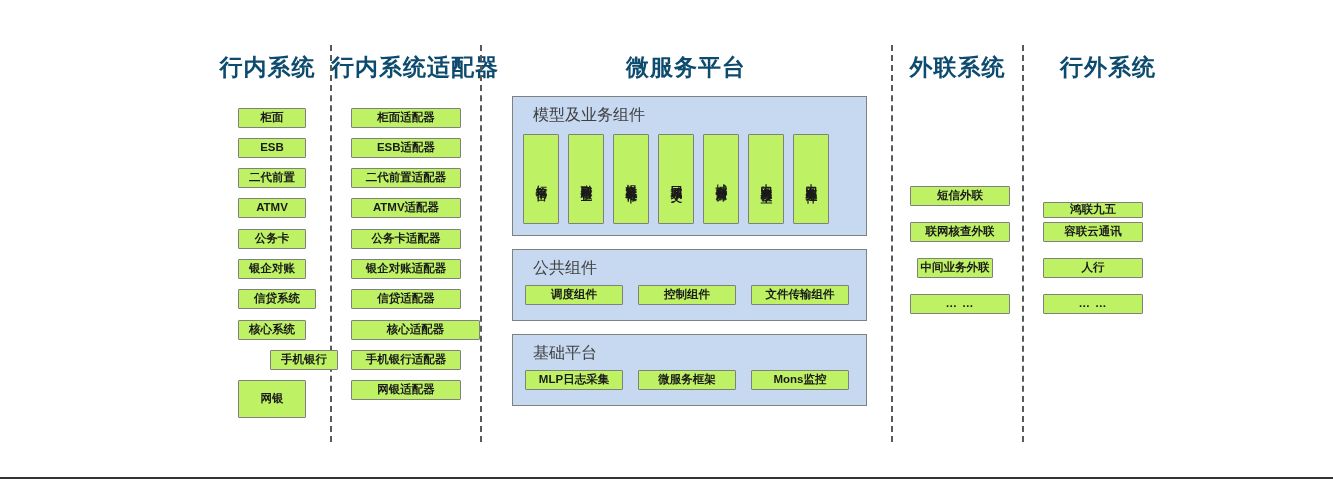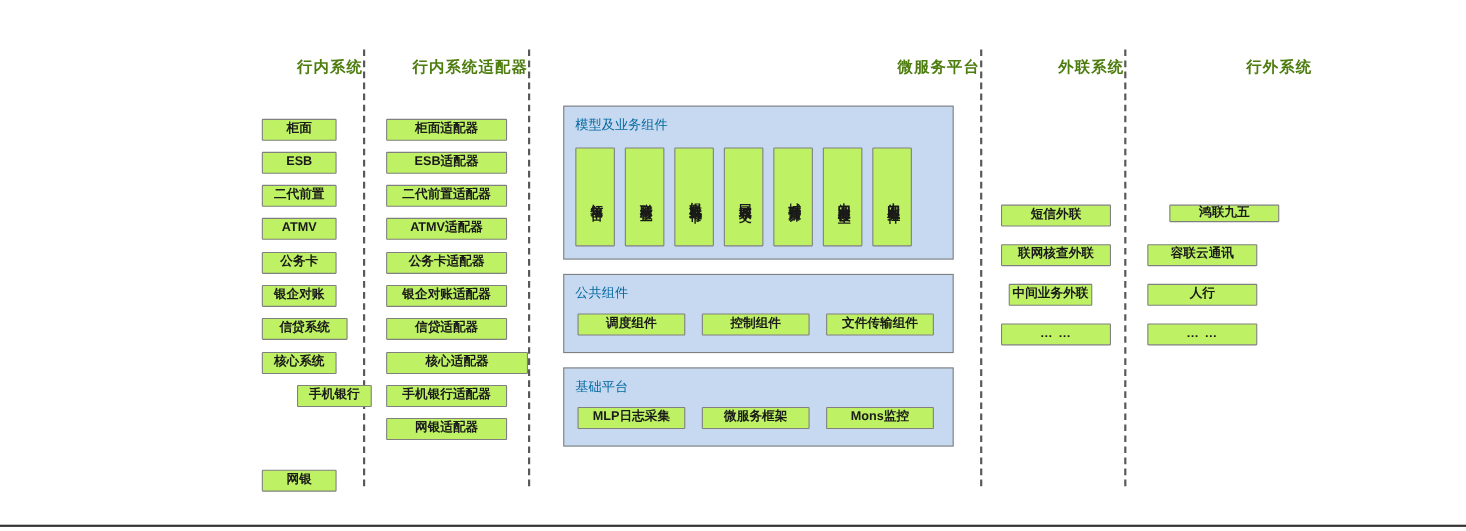--- a/index.html
+++ b/index.html
@@ -15,24 +15,24 @@
     position: relative;
     width: 1333px;
     height: 483px;
     background: #ffffff;
     overflow: hidden;
   }
 
   
   .col-title {
     position: absolute;
-    text-align: right;
-    font-size: 14px;
+    text-align: center;
+    font-size: 23px;
     font-weight: bold;
-    color: #4d7c0f;
+    color: #0c4a6e;
     letter-spacing: 1px;
     white-space: nowrap;
   }
 
   
   .vsep {
     position: absolute;
     width: 0;
     border-left: 2px dashed #595959;
   }
@@ -67,24 +67,24 @@
 
   
   .panel {
     position: absolute;
     box-sizing: border-box;
     background: #c6d9f0;
     border: 1px solid #808080;
   }
   .panel-title {
     position: absolute;
-    left: 10px;
+    left: 20px;
     top: 8px;
-    font-size: 12px;
-    color: #0369a1;
+    font-size: 16px;
+    color: #404040;
     font-weight: normal;
     white-space: nowrap;
   }
 
   
   .page-rule {
     position: absolute;
     left: 0;
     width: 1333px;
     height: 0;
@@ -109,21 +109,21 @@
 
   <div class="node" style="left:238px; top:108px; width:68px; height:20px;">柜面</div>
   <div class="node" style="left:238px; top:138px; width:68px; height:20px;">ESB</div>
   <div class="node" style="left:238px; top:168px; width:68px; height:20px;">二代前置</div>
   <div class="node" style="left:238px; top:198px; width:68px; height:20px;">ATMV</div>
   <div class="node" style="left:238px; top:229px; width:68px; height:20px;">公务卡</div>
   <div class="node" style="left:238px; top:259px; width:68px; height:20px;">银企对账</div>
   <div class="node" style="left:238px; top:289px; width:78px; height:20px;">信贷系统</div>
   <div class="node" style="left:238px; top:320px; width:68px; height:20px;">核心系统</div>
   <div class="node" style="left:238px; top:350px; width:68px; height:20px;margin-left:32px;">手机银行</div>
-  <div class="node" style="left:238px; top:380px; width:68px; height:20px;margin-top:47px;">网银</div>
+  <div class="node" style="left:238px; top:380px; width:68px; height:38px;">网银</div>
 
   <div class="node" style="left:351px; top:108px; width:110px; height:20px;">柜面适配器</div>
   <div class="node" style="left:351px; top:138px; width:110px; height:20px;">ESB适配器</div>
   <div class="node" style="left:351px; top:168px; width:110px; height:20px;">二代前置适配器</div>
   <div class="node" style="left:351px; top:198px; width:110px; height:20px;">ATMV适配器</div>
   <div class="node" style="left:351px; top:229px; width:110px; height:20px;">公务卡适配器</div>
   <div class="node" style="left:351px; top:259px; width:110px; height:20px;">银企对账适配器</div>
   <div class="node" style="left:351px; top:289px; width:110px; height:20px;">信贷适配器</div>
   <div class="node" style="left:351px; top:320px; width:129px; height:20px;">核心适配器</div>
   <div class="node" style="left:351px; top:350px; width:110px; height:20px;font-family:Liberation Mono, monospace;">手机银行适配器</div>
@@ -152,20 +152,20 @@
   </div>
   <div class="node" style="left:525px; top:370px; width:98px; height:20px;">MLP日志采集</div>
   <div class="node" style="left:638px; top:370px; width:98px; height:20px;">微服务框架</div>
   <div class="node" style="left:751px; top:370px; width:98px; height:20px;">Mons监控</div>
 
   <div class="node" style="left:910px; top:186px; width:100px; height:20px;">短信外联</div>
   <div class="node" style="left:910px; top:222px; width:100px; height:20px;">联网核查外联</div>
   <div class="node" style="left:917px; top:258px; width:76px; height:20px;">中间业务外联</div>
   <div class="node ell" style="left:910px; top:294px; width:100px; height:20px;">… …</div>
 
-  <div class="node" style="left:1043px; top:186px; width:100px; height:16px;margin-left:20px;">鸿联九五</div>
+  <div class="node" style="left:1043px; top:202px; width:100px; height:16px;">鸿联九五</div>
   <div class="node" style="left:1043px; top:222px; width:100px; height:20px;">容联云通讯</div>
   <div class="node" style="left:1043px; top:258px; width:100px; height:20px;">人行</div>
   <div class="node ell" style="left:1043px; top:294px; width:100px; height:20px;">… …</div>
 
   <div class="page-rule" style="top:477px;"></div>
 
 </div>
 
 </body></html>

